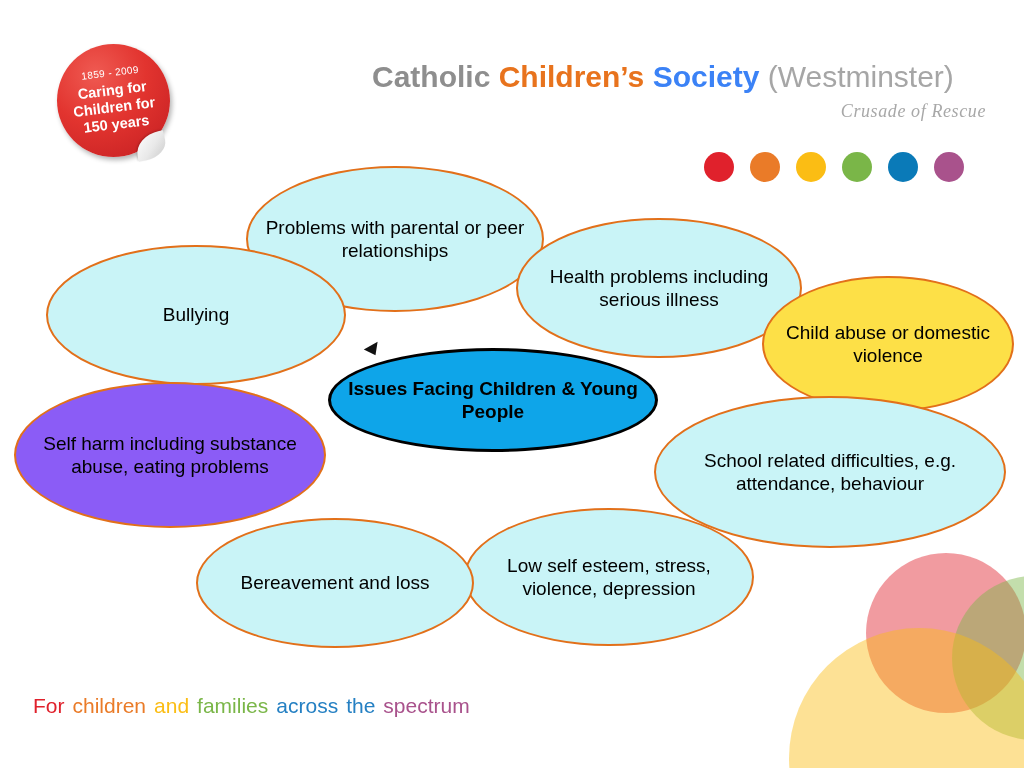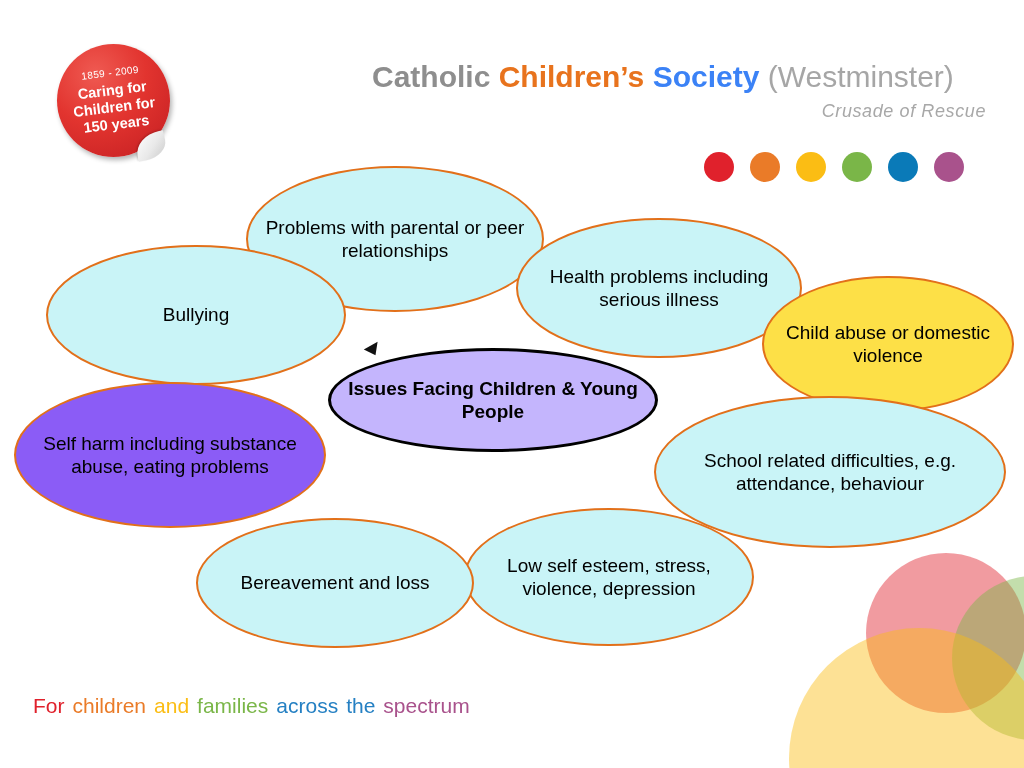--- a/index.html
+++ b/index.html
@@ -83,21 +83,21 @@
     line-height: 1.0;
     white-space: nowrap;
   }
   .brand .w-catholic { color: #8e8e8e; font-weight: bold; }
   .brand .w-childrens { color: #e8731d; font-weight: bold; }
   .brand .w-society { color: #3b82f6; font-weight: bold; }
   .brand .w-westminster { color: #a6a6a6; font-weight: normal; }
   .tagline-sub {
     margin-top: 9px;
     text-align: right;
-    font-family: Liberation Sans, sans-serif;
+    font-family: Liberation Serif, serif;
     font-style: italic;
     font-size: 18px;
     color: #a8a8a8;
     letter-spacing: .6px;
     padding-right: 6px;
   }
 
   
   .dot-row {
     position: absolute;
@@ -213,21 +213,21 @@
       </div>
       <div class="node" style="left: 654px; top: 396px; width: 352px; height: 152px; background: rgb(201, 244, 247); border-color: rgb(226, 112, 26);">
         <span style="font-size: 19px;">School related difficulties, e.g. attendance, behaviour</span>
       </div>
       <div class="node" style="left: 464px; top: 508px; width: 290px; height: 138px; background: rgb(201, 244, 247); border-color: rgb(226, 112, 26);">
         <span style="font-size: 19px;">Low self esteem, stress, violence, depression</span>
       </div>
       <div class="node" style="left: 196px; top: 518px; width: 278px; height: 130px; background: rgb(201, 244, 247); border-color: rgb(226, 112, 26);">
         <span style="font-size: 19px;">Bereavement and loss</span>
       </div>
-      <div class="node node-center" id="center-node" style="left: 328px; top: 348px; width: 330px; height: 104px; background: #c4b5fd; border-color: rgb(0, 0, 0);">
+      <div class="node node-center" id="center-node" style="left: 328px; top: 348px; width: 330px; height: 104px; background: #0ea5e9; border-color: rgb(0, 0, 0);">
       <span>Issues Facing Children &amp; Young People</span>
     </div>
     <div class="arrow-head"></div>
   </div>
 
   <div class="strapline" id="strapline"><span style="color: rgb(224, 33, 44);">For</span><span style="color: rgb(234, 123, 40);">children</span><span style="color: rgb(251, 189, 20);">and</span><span style="color: rgb(122, 182, 72);">families</span><span style="color: rgb(37, 128, 195);">across</span><span style="color: rgb(37, 128, 195);">the</span><span style="color: rgb(169, 82, 140);">spectrum</span></div>
 
 </div>
 
 </body></html>

